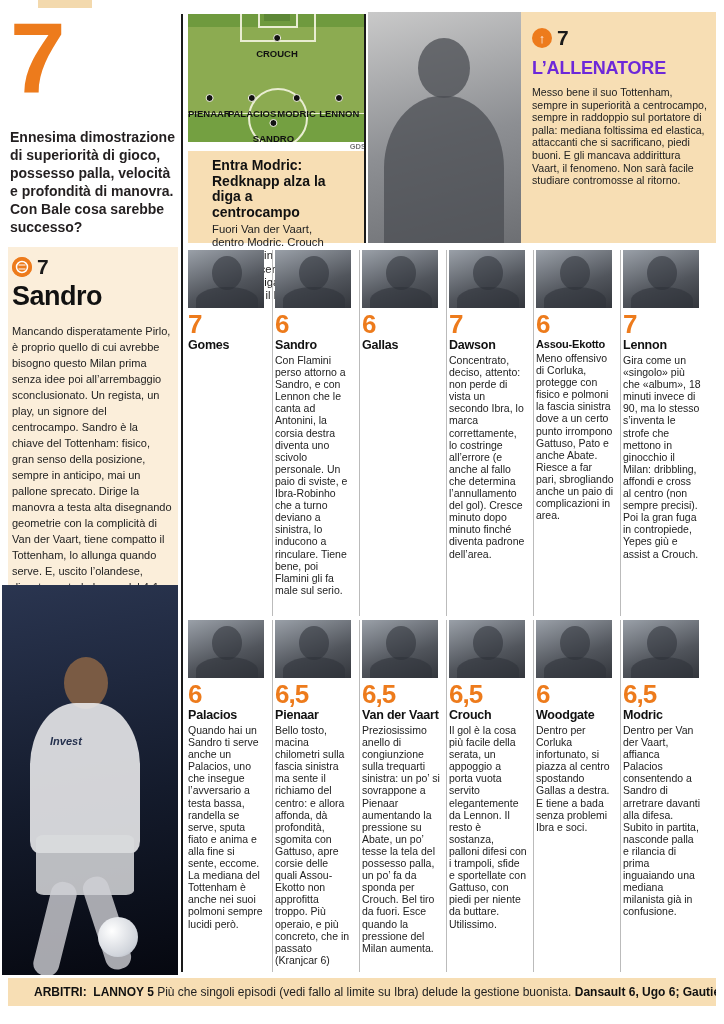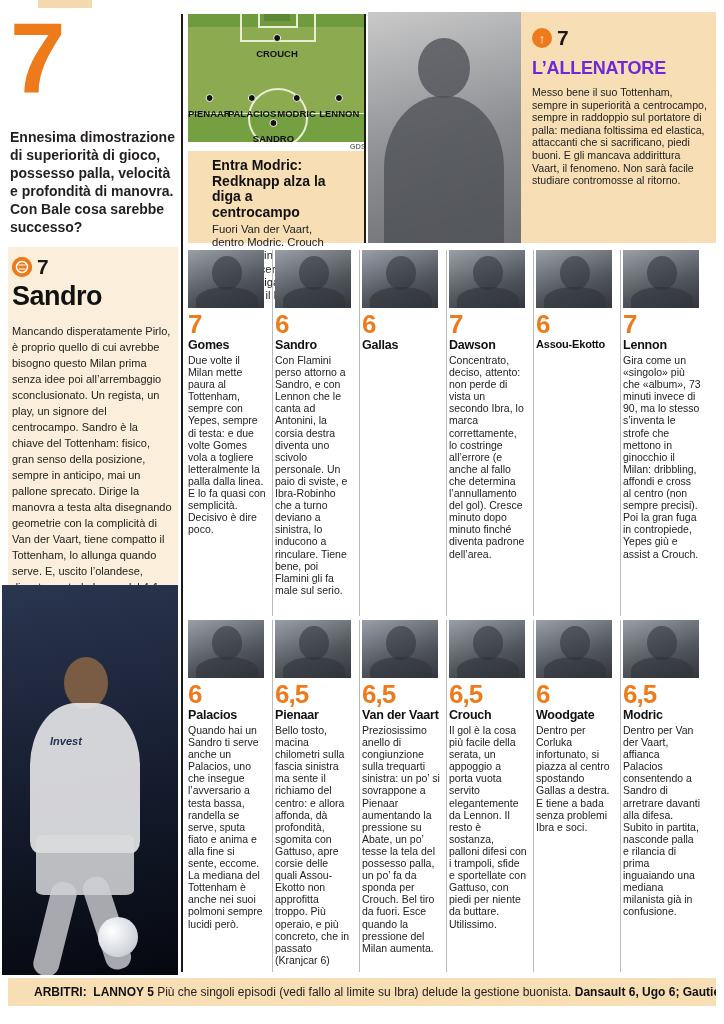--- a/index.html
+++ b/index.html
@@ -162,21 +162,20 @@
   <div class="abs rule-v" id="rule-main"></div>
 
   <div class="prow" id="prow1">
     <div class="cell">
       <div class="photo">
           <span class="sil-head"></span>
           <span class="sil-torso"></span>
         </div>
       <div class="rating">7</div>
       <div class="pname">Gomes</div>
-      <div class="ptext">Due volte il Milan mette paura al Tottenham, sempre con Yepes, sempre di testa: e due volte Gomes vola a togliere letteralmente la palla dalla linea. E lo fa quasi con semplicità. Decisivo è dire poco.</div>
     </div>
     <div class="cell">
       <div class="photo">
           <span class="sil-head"></span>
           <span class="sil-torso"></span>
         </div>
       <div class="rating">6</div>
       <div class="pname">Sandro</div>
       <div class="ptext">Con Flamini perso attorno a Sandro, e con Lennon che le canta ad Antonini, la corsia destra diventa uno scivolo personale. Un paio di sviste, e Ibra-Robinho che a turno deviano a sinistra, lo inducono a rinculare. Tiene bene, poi Flamini gli fa male sul serio.</div>
     </div>
@@ -197,29 +196,30 @@
       <div class="pname">Dawson</div>
       <div class="ptext">Concentrato, deciso, attento: non perde di vista un secondo Ibra, lo marca correttamente, lo costringe all’errore (e anche al fallo che determina l’annullamento del gol). Cresce minuto dopo minuto finché diventa padrone dell’area.</div>
     </div>
     <div class="cell">
       <div class="photo">
           <span class="sil-head"></span>
           <span class="sil-torso"></span>
         </div>
       <div class="rating">6</div>
       <div class="pname" style="font-size:11px;">Assou-Ekotto</div>
+      <div class="ptext">Meno offensivo di Corluka, protegge con fisico e polmoni la fascia sinistra dove a un certo punto irrompono Gattuso, Pato e anche Abate. Riesce a far pari, sbrogliando anche un paio di complicazioni in area.</div>
     </div>
     <div class="cell">
       <div class="photo">
           <span class="sil-head"></span>
           <span class="sil-torso"></span>
         </div>
       <div class="rating">7</div>
       <div class="pname">Lennon</div>
-      <div class="ptext">Gira come un «singolo» più che «album», 73 minuti invece di 90, ma lo stesso s’inventa le strofe che mettono in ginocchio il Milan: dribbling, affondi e cross al centro (non sempre precisi). Poi la gran fuga in contropiede, Yepes giù e assist a Crouch.</div>
+      <div class="ptext">Gira come un «singolo» più che «album», 18 minuti invece di 90, ma lo stesso s’inventa le strofe che mettono in ginocchio il Milan: dribbling, affondi e cross al centro (non sempre precisi). Poi la gran fuga in contropiede, Yepes giù e assist a Crouch.</div>
     </div>
   </div>
 
   <div class="prow" id="prow2">
     <div class="cell">
       <div class="photo">
           <span class="sil-head"></span>
           <span class="sil-torso"></span>
         </div>
       <div class="rating">6</div>

